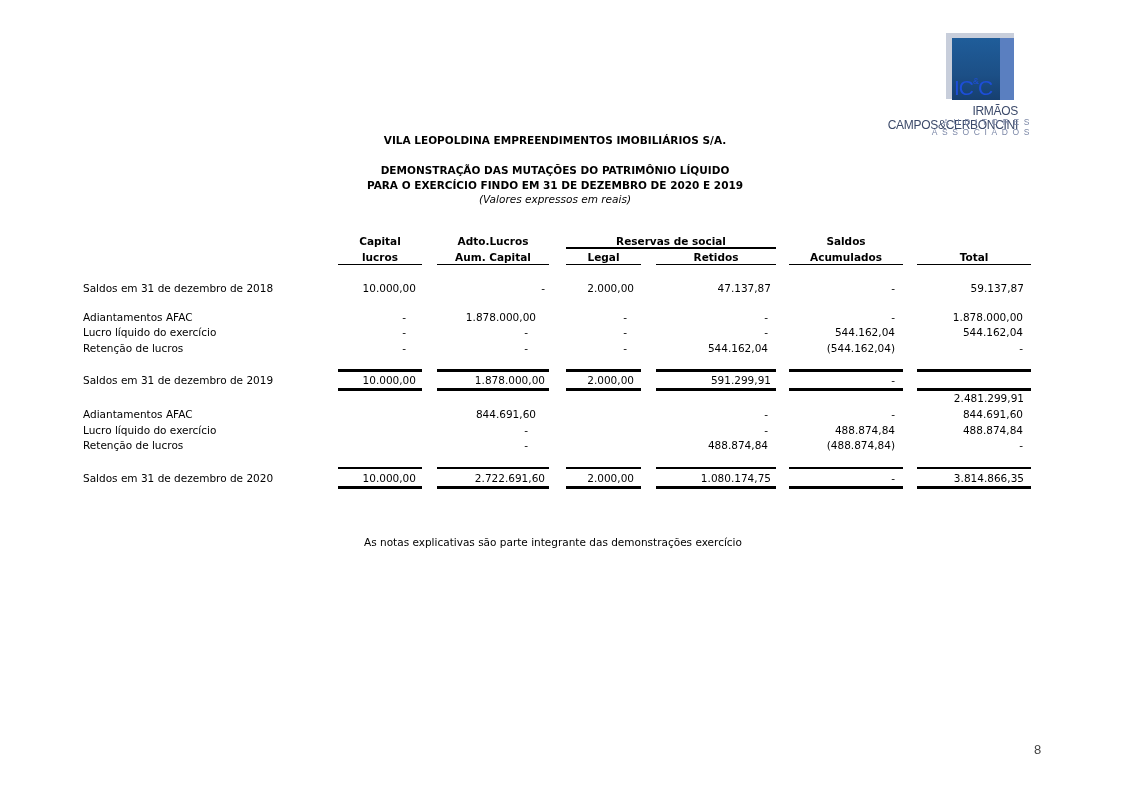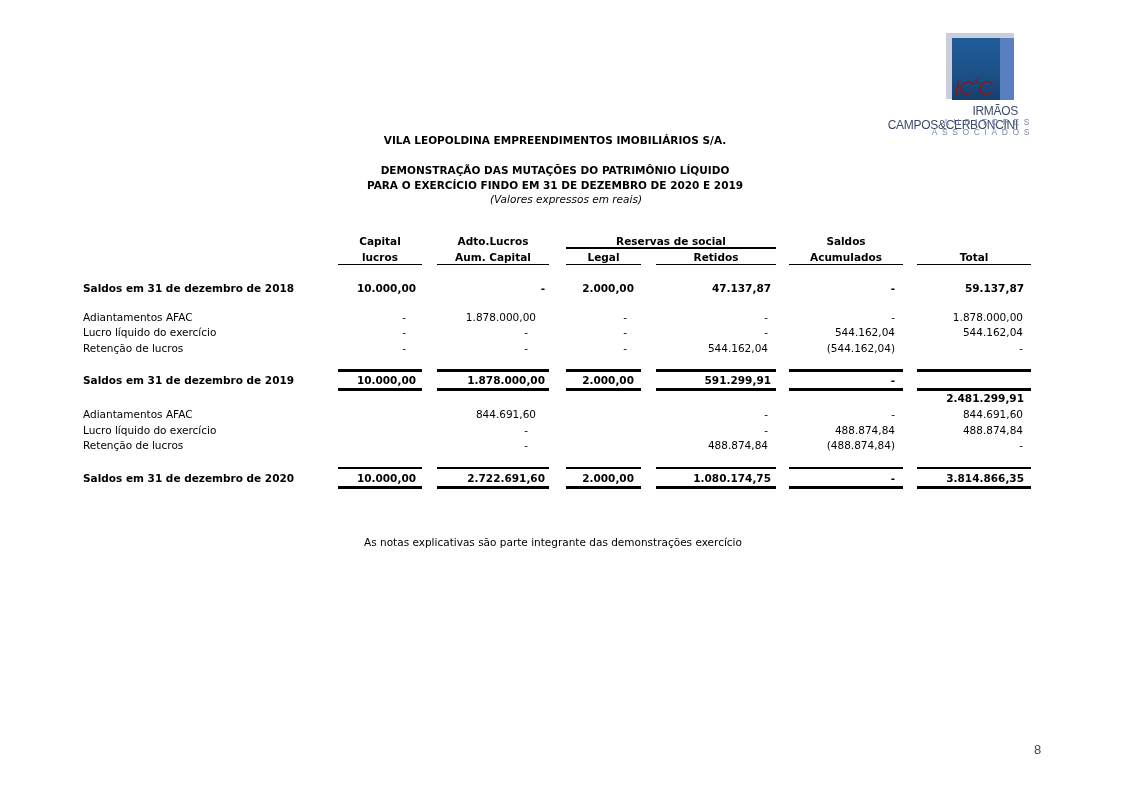--- a/index.html
+++ b/index.html
@@ -2,31 +2,31 @@
 <html><head>
 <meta charset="utf-8">
 <style>
   html,body{margin:0;padding:0;background:#fff;}
   body{width:1123px;height:794px;position:relative;overflow:hidden;font-family:"DejaVu Sans","Liberation Sans",sans-serif;color:#000;}
   .abs{position:absolute;}
   
   .logo-back{left:946px;top:33px;width:68px;height:66px;background:#9aa6bd;opacity:.55;}
   .logo-front{left:952px;top:38px;width:48px;height:62px;background:linear-gradient(180deg,#1f5d9a 0%,#1c4f86 60%,#163f70 100%);}
   .logo-side{left:1000px;top:38px;width:14px;height:62px;background:#5a7fc0;}
-  .logo-text{left:954px;top:76px;width:46px;font-family:"Liberation Sans",sans-serif;font-size:21px;color:#7f1d1d;letter-spacing:-1px;font-style:italic;}
+  .logo-text{left:954px;top:76px;width:46px;font-family:"Liberation Sans",sans-serif;font-size:21px;color:#1d4ed8;letter-spacing:-1px;}
   .logo-text small{font-size:9px;vertical-align:top;}
   .firm-name{left:842px;top:104px;width:176px;text-align:right;font-family:"Liberation Sans",sans-serif;font-size:12px;color:#3c4a6a;letter-spacing:-0.3px;}
   .firm-sub{left:858px;top:117px;width:176px;text-align:right;font-family:"Liberation Sans",sans-serif;font-size:8.5px;color:#7a86a6;letter-spacing:4.6px;}
   
   .t{left:0;width:1110px;text-align:center;font-weight:bold;font-size:10.5px;}
-  .t-italic{font-weight:normal;font-style:italic;padding-left:11px;}
+  .t-italic{font-weight:normal;font-style:italic;}
   
   .hdr{font-weight:bold;font-size:10.5px;text-align:center;}
   .cell{font-size:10.5px;text-align:right;}
-  .b{font-weight:bold;}
+  .b{font-weight:normal;}
   .lbl{left:83px;font-size:10.5px;}
   .line{background:#000;height:1px;}
   .thick{background:#000;height:3px;}
   .note{left:0;width:1106px;text-align:center;font-size:10.5px;}
   .pgnum{left:1034px;top:742px;font-family:"Liberation Sans",sans-serif;font-size:13px;color:#444;}
 </style>
 </head>
 <body>
 
 <div class="abs logo-back"></div>

